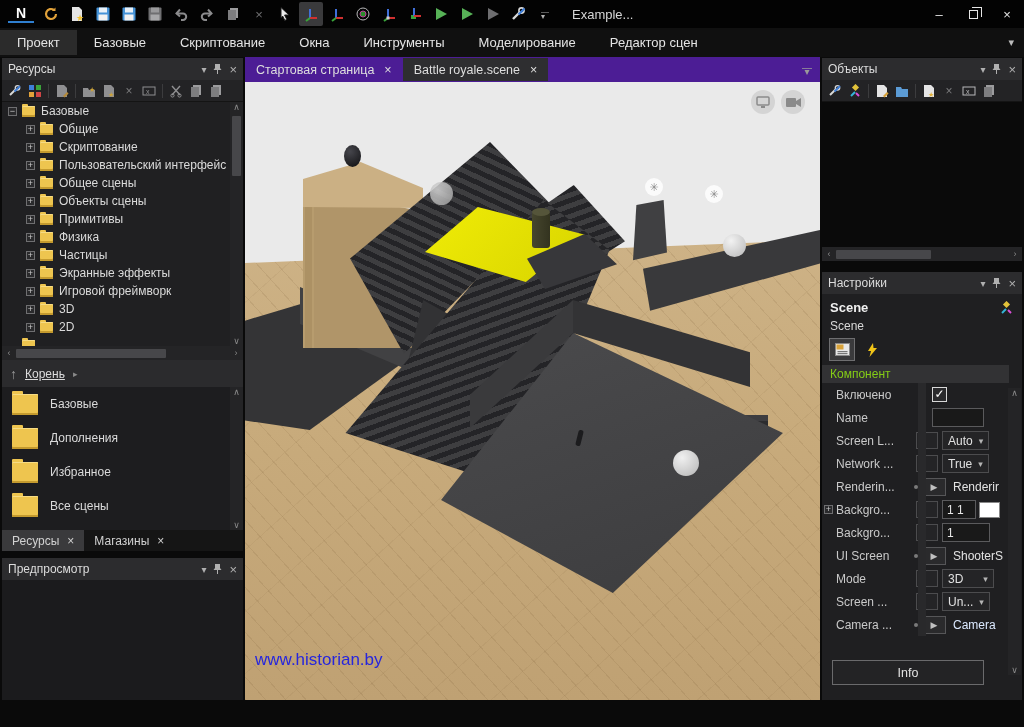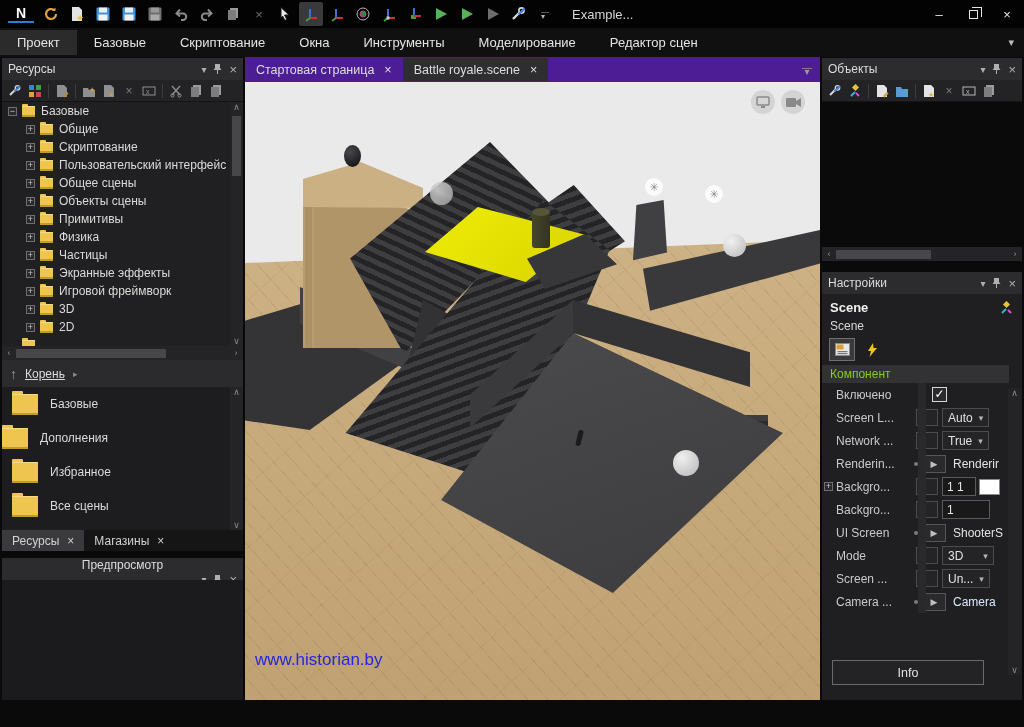--- a/index.html
+++ b/index.html
@@ -421,21 +421,21 @@
     <span class="up-arrow">↑</span>
     <span style="color:#dcdcdc;text-decoration:underline;">Корень</span>
     <span style="color:#8a8a8a;font-size:9px;">▸</span>
   </div>
 
   <div class="abs" style="left:2px;top:387px;width:241px;height:143px;background:#1d1d1f;">
     <div class="trow" style="height:34px;padding-left:10px;">
         <span class="i-folder big"></span>
         <span class="tlabel">Базовые</span>
       </div>
-    <div class="trow" style="height:34px;">
+    <div class="trow" style="height:34px;padding-left:10px;">
         <span class="i-folder big"></span>
         <span class="tlabel">Дополнения</span>
       </div>
     <div class="trow" style="height:34px;padding-left:10px;">
         <span class="i-folder big"></span>
         <span class="tlabel">Избранное</span>
       </div>
     <div class="trow" style="height:34px;padding-left:10px;">
         <span class="i-folder big"></span>
         <span class="tlabel">Все сцены</span>
@@ -450,21 +450,21 @@
     <span class="dtab sel">
         <span>Ресурсы</span>
         <span class="x">×</span>
       </span>
     <span class="dtab">
         <span>Магазины</span>
         <span class="x">×</span>
       </span>
   </div>
 
-  <div class="abs phead" style="left:2px;top:558px;width:241px;flex-direction:column;">
+  <div class="abs phead" style="left:2px;top:558px;width:241px;">
     <span class="ptitle">Предпросмотр</span>
     <span class="picons">
       <span style="font-size:10px;">▾</span>
       <span>
           <svg width="9" height="12">
             <path d="M2 1h5v4l1.5 2H.5L2 5z" fill="#b0b0b0"></path>
             <rect x="4" y="7" width="1" height="4" fill="#b0b0b0"></rect>
           </svg>
         </span>
       <span style="font-size:13px;">×</span>
@@ -751,20 +751,25 @@
     <div class="sect" style="width:187px;">
         <span>Компонент</span>
       </div>
 
     <div class="srow">
       <span class="lbl">Включено</span>
         <span class="coldiv"></span>
       <span class="chk">✓</span>
     </div>
     <div class="srow">
+      <span class="lbl">Name</span>
+        <span class="coldiv"></span>
+      <input class="tin" style="width: 52px; margin-left: 24px;" value="">
+    </div>
+    <div class="srow">
       <span class="lbl">Screen L...</span>
         <span class="coldiv"></span>
       <span class="sqbtn"></span>
       <span class="drop">
           <span>Auto</span>
           <span class="dv">▾</span>
         </span>
     </div>
     <div class="srow">
       <span class="lbl">Network ...</span>

